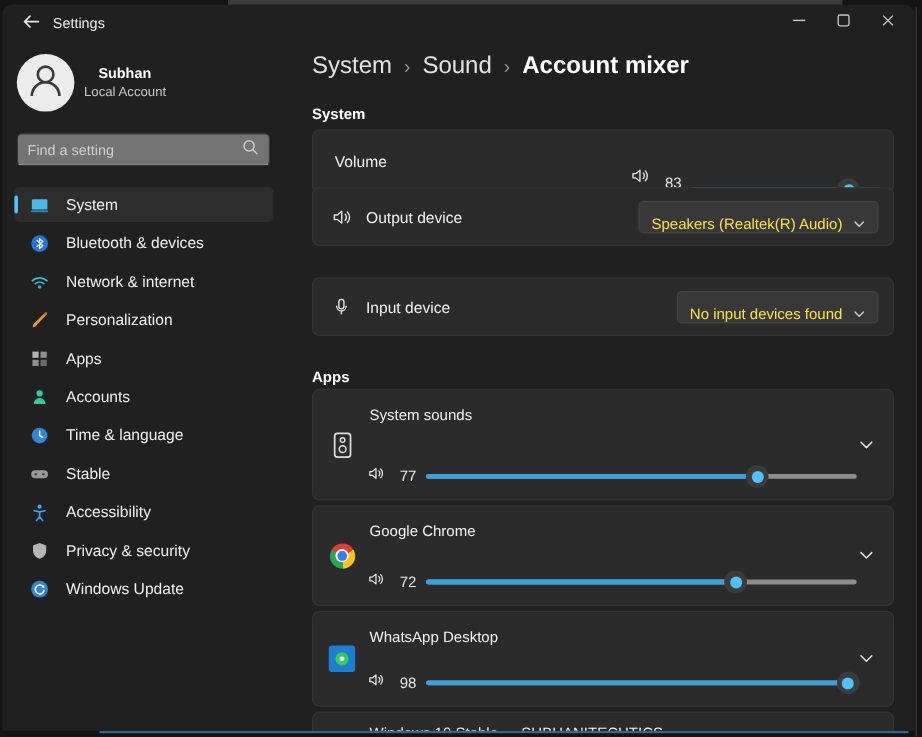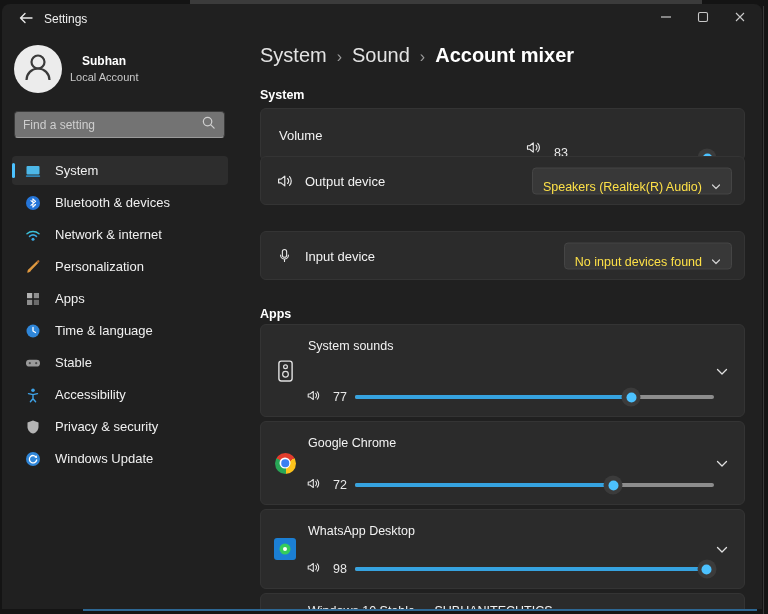--- a/index.html
+++ b/index.html
@@ -197,20 +197,29 @@
             <rect x="8.8" y="2" width="5.2" height="5.2" fill="#8e8e8e"></rect>
             <rect x="2" y="8.8" width="5.2" height="5.2" fill="#8e8e8e"></rect>
             <rect x="8.8" y="8.8" width="5.2" height="5.2" fill="#6b6b6b"></rect>
           </svg>
         </span>
       <span>Apps</span>
     </div>
     <div class="nav-item">
       <span class="nav-ico">
           <svg width="16" height="16" viewBox="0 0 16 16">
+            <circle cx="8" cy="4.8" r="2.6" fill="#35c79e"></circle>
+            <path d="M3 13.6a5 5 0 0 1 10 0z" fill="#35c79e"></path>
+          </svg>
+        </span>
+      <span>Accounts</span>
+    </div>
+    <div class="nav-item">
+      <span class="nav-ico">
+          <svg width="16" height="16" viewBox="0 0 16 16">
             <circle cx="8" cy="8" r="6.5" fill="#2f86d8"></circle>
             <path d="M8 4.5V8l2.5 1.5" stroke="#fff" stroke-width="1.3" fill="none" stroke-linecap="round"></path>
           </svg>
         </span>
       <span>Time &amp; language</span>
     </div>
     <div class="nav-item">
       <span class="nav-ico">
           <svg width="16" height="16" viewBox="0 0 16 16">
             <rect x="1" y="4.8" width="14" height="6.8" rx="3.4" fill="#9a9a9a"></rect>

